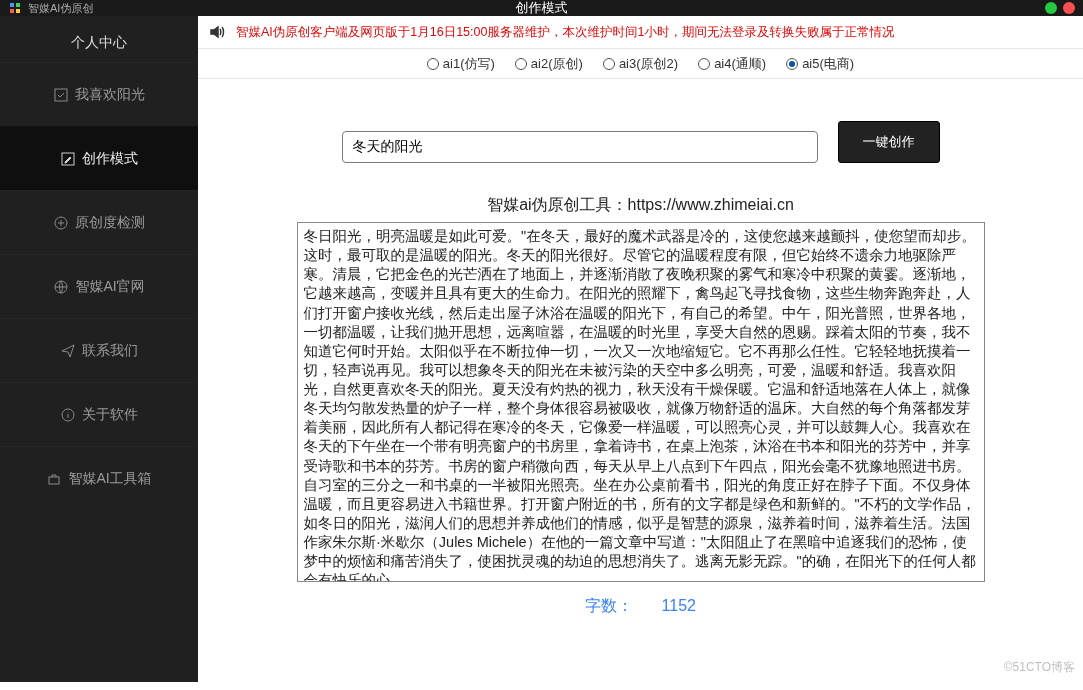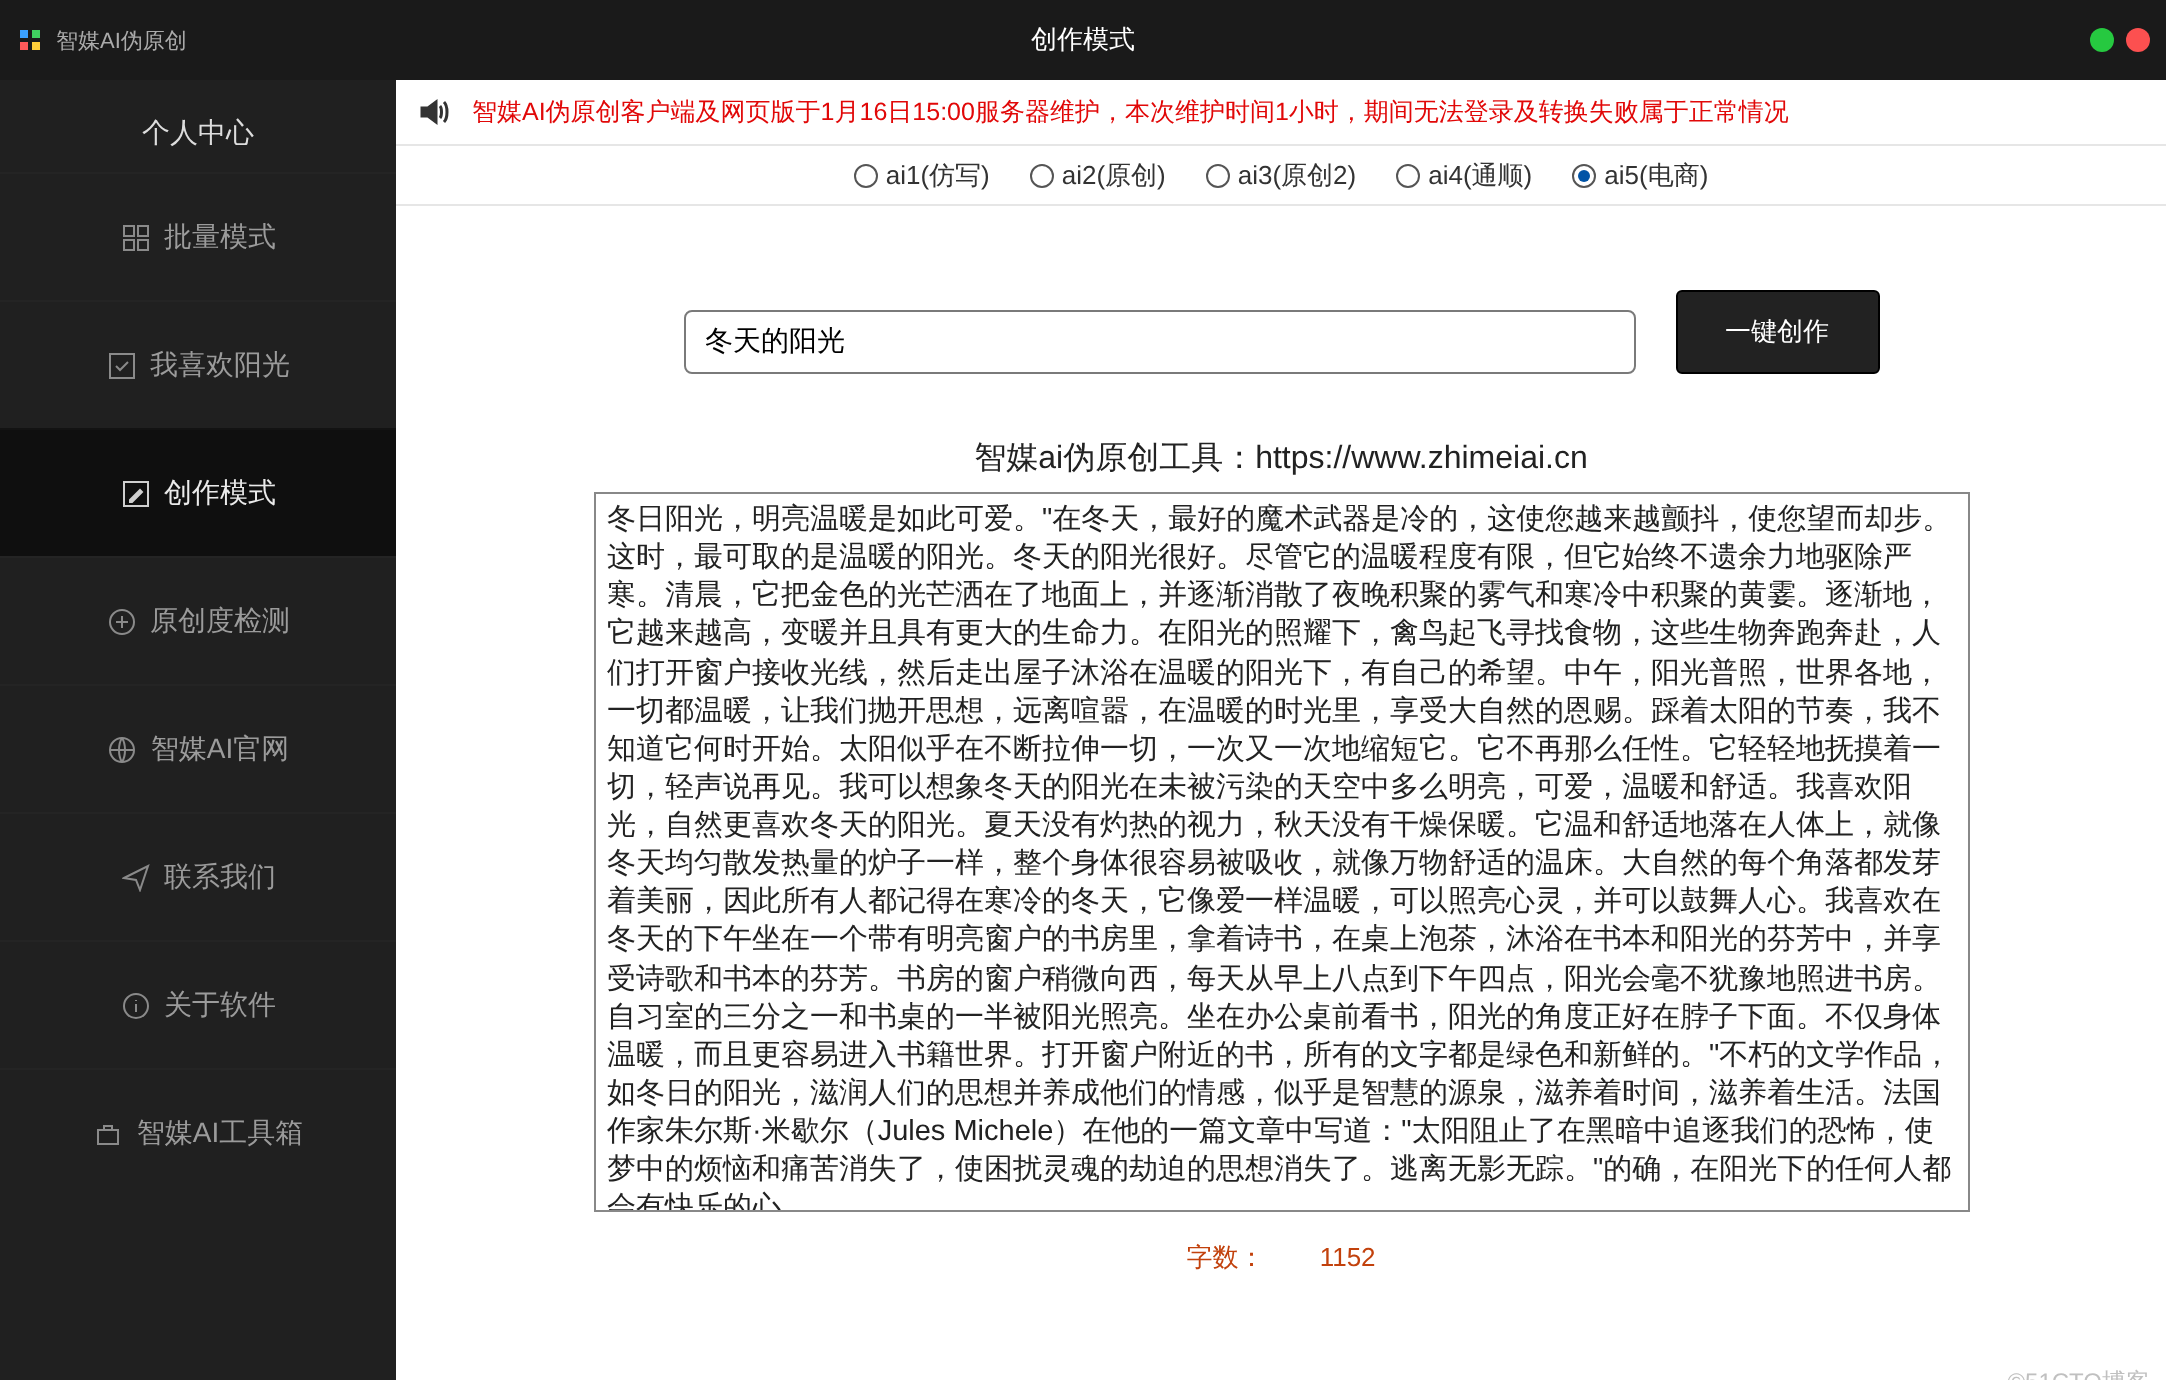--- a/index.html
+++ b/index.html
@@ -1,17 +1,17 @@
 <!DOCTYPE html>
 <html><head>
 <meta charset="utf-8">
 <style>
 *{margin:0;padding:0;box-sizing:border-box;font-family:"Microsoft YaHei",Arial,sans-serif}
 body{width:1083px;height:690px;overflow:hidden;background:#fff}
-.titlebar{height:40px;background:#1a1a1a;color:#aaa;display:flex;align-items:center;padding:0 8px;font-size:11px;position:relative}
+.titlebar{height:16px;background:#1a1a1a;color:#aaa;display:flex;align-items:center;padding:0 8px;font-size:11px;position:relative}
 .titlebar .appico{width:14px;height:14px;margin-right:6px;display:inline-flex;align-items:center;justify-content:center}
 .titlebar .center{position:absolute;left:50%;transform:translateX(-50%);color:#fff;font-size:13px;font-weight:500}
 .win-controls{margin-left:auto;display:flex;gap:6px}
 .win-dot{width:12px;height:12px;border-radius:50%}
 .win-dot.green{background:#26c940}
 .win-dot.red{background:#fc5050}
 .app{display:flex;height:666px}
 .sidebar{width:198px;background:#202020;color:#9b9b9b;display:flex;flex-direction:column;padding-top:8px}
 .sb-top{color:#ddd;text-align:center;padding:10px 0;font-size:14px}
 .sb-item{height:64px;display:flex;align-items:center;justify-content:center;gap:6px;font-size:14px;cursor:pointer;border-top:1px solid rgba(255,255,255,0.02)}
@@ -24,21 +24,21 @@
 .radios{display:flex;gap:20px;justify-content:center;height:30px;align-items:center;font-size:13px;color:#333;border-bottom:1px solid #e6e6e6}
 .radio{display:flex;align-items:center;gap:4px;cursor:pointer}
 .rdot{width:12px;height:12px;border:1px solid #555;border-radius:50%;display:inline-flex;align-items:center;justify-content:center}
 .rdot.sel::after{content:"";width:6px;height:6px;background:#0053a6;border-radius:50%}
 .input-row{display:flex;align-items:flex-end;justify-content:center;gap:20px;padding:42px 0 28px 0}
 .input-row input{width:476px;height:32px;border:1px solid #7a7a7a;border-radius:4px;padding:0 10px;font-size:14px}
 .create-btn{width:102px;height:42px;background:#222;color:#fff;border:1px solid #000;border-radius:3px;font-size:13px;cursor:pointer}
 .tool-title{text-align:center;font-size:16px;color:#222;margin:4px 0 6px 0}
 .output-wrap{display:flex;justify-content:center}
 .output{width:688px;height:360px;border:1px solid #888;padding:4px 6px;font-size:14.5px;line-height:1.32;color:#222;overflow-y:scroll;word-break:break-all;background:#fff;resize:none;font-family:inherit}
-.wordcount{text-align:center;font-size:13px;color:#c2410c;padding:14px 0 6px 0}
+.wordcount{text-align:center;font-size:16px;color:#3b82f6;padding:14px 0 6px 0}
 .wordcount .n{display:inline-block;margin-left:24px}
 .footnote{text-align:center;font-size:11.5px;color:#555;padding:16px 0 6px 0}
 .watermark{position:absolute;right:8px;bottom:6px;font-size:12px;color:#c0c0c0}
 </style>
 </head>
 <body>
 
 <div class="titlebar">
   <span class="appico">
     <svg width="12" height="12" viewBox="0 0 12 12">
@@ -53,31 +53,20 @@
   <div class="win-controls">
     <div class="win-dot green"></div>
     <div class="win-dot red"></div>
   </div>
 </div>
 
 <div class="app">
   <div class="sidebar">
     <div class="sb-top">个人中心</div>
 
-    <div class="sb-item">
-      <span class="sb-ico">
-          <svg width="14" height="14" viewBox="0 0 14 14" stroke="#8a8a8a" fill="none">
-            <rect x="1" y="1" width="5" height="5"></rect>
-            <rect x="8" y="1" width="5" height="5"></rect>
-            <rect x="1" y="8" width="5" height="5"></rect>
-            <rect x="8" y="8" width="5" height="5"></rect>
-          </svg>
-        </span>
-      <span>批量模式</span>
-    </div>
     <div class="sb-item">
       <span class="sb-ico">
           <svg width="14" height="14" viewBox="0 0 14 14" stroke="#8a8a8a" fill="none">
             <rect x="1" y="1" width="12" height="12"></rect>
             <path d="M4 7l2 2 4-4"></path>
           </svg>
         </span>
       <span>我喜欢阳光</span>
     </div>
     <div class="sb-item active">

